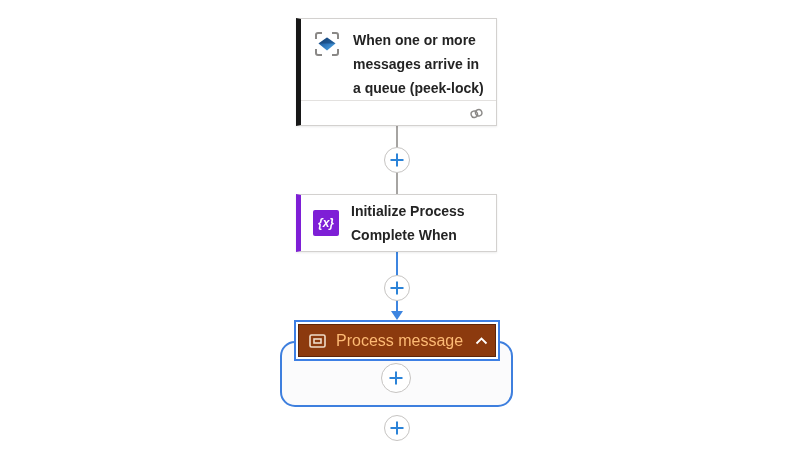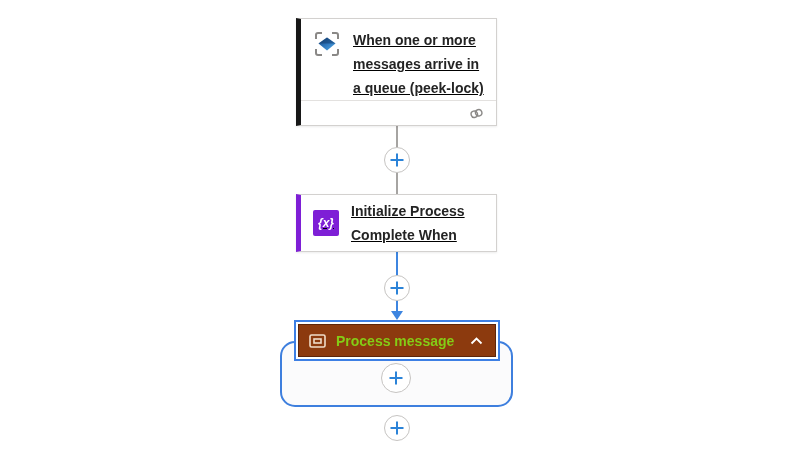--- a/index.html
+++ b/index.html
@@ -20,21 +20,21 @@
           background:#ffffff; border:1px solid #c6c4c2; z-index:5; cursor:pointer; padding:0; }
   .plus::before, .plus::after { content:""; position:absolute; left:50%; top:50%;
           background:#2b83d8; transform:translate(-50%,-50%); }
   .plus::before { width:13px; height:2px; }
   .plus::after  { width:2px; height:13px; }
   .plus.big { width:30px; height:30px; }
 
   
   .card { position:absolute; left:296px; width:201px; background:#ffffff;
           border:1px solid #d3d1cf; box-shadow:0 1px 2px rgba(0,0,0,0.08);
-          z-index:2; cursor:pointer;text-decoration:underline; }
+          z-index:2; cursor:pointer; }
   .card .title { font-size:14px; font-weight:bold; line-height:24px; color:#242424; }
 
   
   .card.trigger { top:18px; height:108px; border-left:5px solid #171717;
                   display:flex; flex-direction:column; }
   .trigger-body { flex:1; display:flex; padding:9px 10px 0 12px; gap:12px; }
   .trigger-body .title { max-width:146px; }
   .icon28 { width:28px; height:28px; flex:0 0 28px; margin-top:2px; }
   .card-footer { height:25px; border-top:1px solid #e3e1df;
                  display:flex; align-items:center; justify-content:flex-end; padding:0 12px; }
@@ -49,21 +49,21 @@
 
   
   .scope-container { position:absolute; left:280px; top:341px; width:233px; height:66px;
                      border:2px solid #3e7fde; border-radius:15px; background:#fbfbfc; z-index:1; }
 
   
   .scope-header { position:absolute; left:298px; top:324px; width:198px; height:33px;
                   background:#8c3a0e; border:1px solid #5c250a; z-index:4; cursor:pointer;
                   box-shadow:0 0 0 2px #ffffff, 0 0 0 4px #3d7fe4;
                   display:flex; align-items:center; padding:0 10px; gap:10px; }
-  .scope-header .title { color:#84cc16; font-size:14px; font-weight:bold; flex:1;
+  .scope-header .title { color:#fdba74; font-size:16px; font-weight:normal; flex:1;
                          white-space:nowrap; line-height:1; }
   .collapse-btn { background:transparent; border:none; padding:0 2px; cursor:pointer;
                   display:flex; align-items:center; }
 </style>
 </head>
 <body>
 
 <div class="canvas">
 
   <div class="vline gray" style="left:396px; top:126px; height:68px;"></div>

